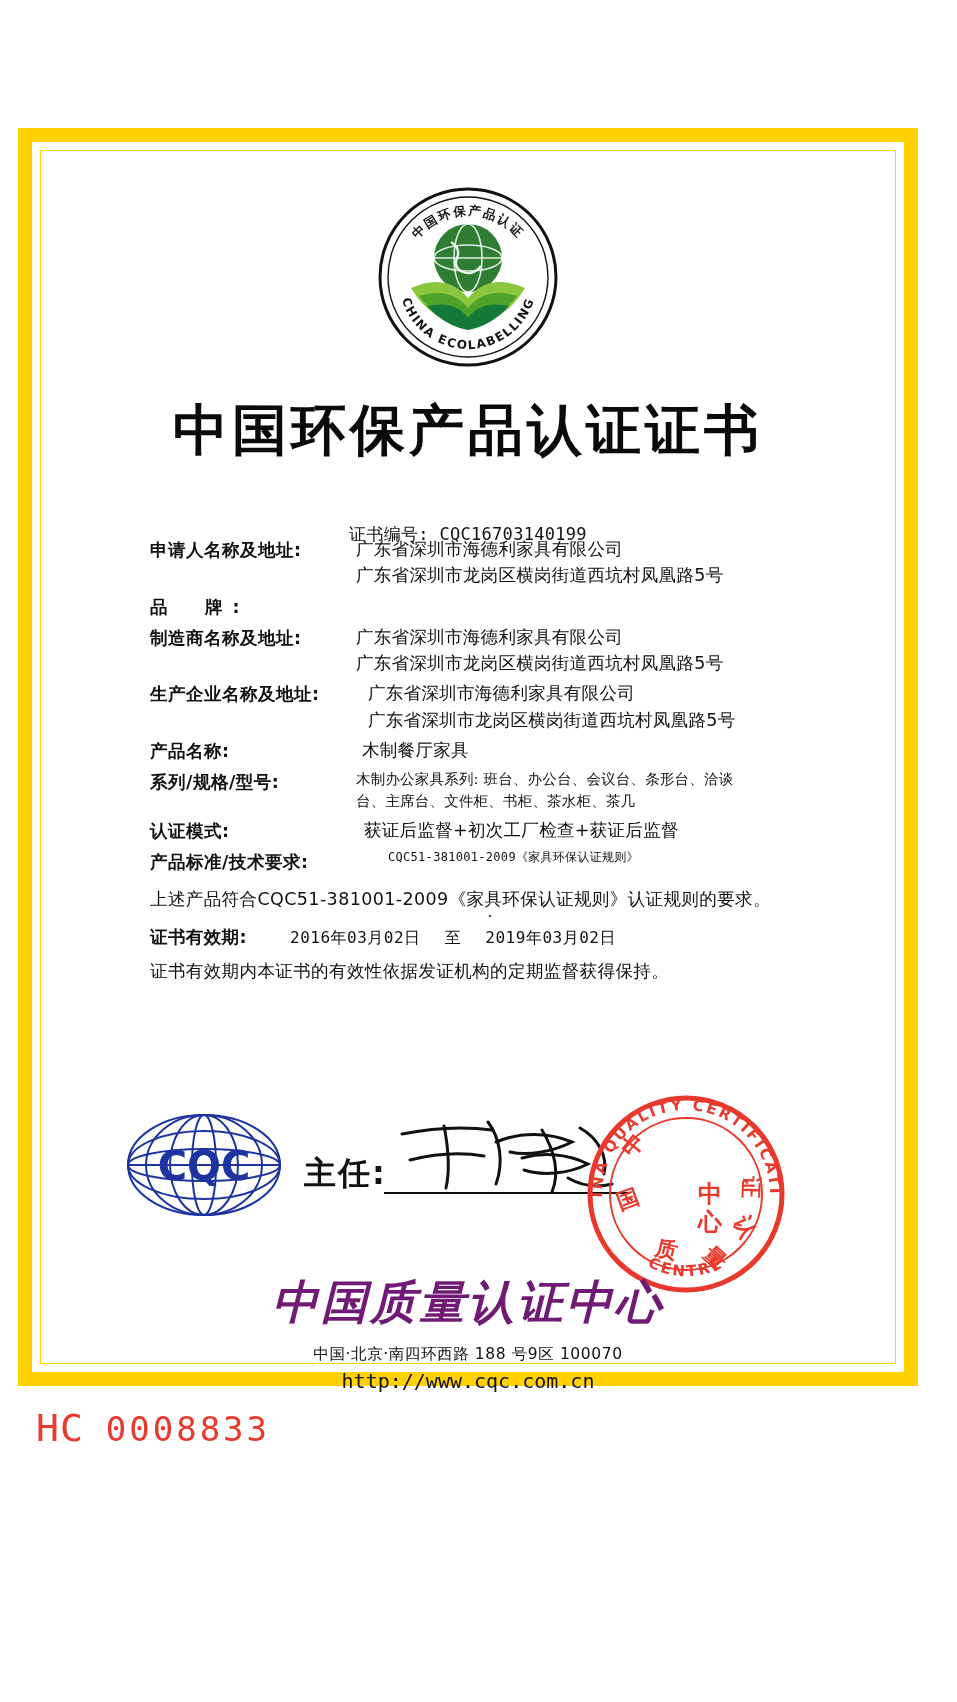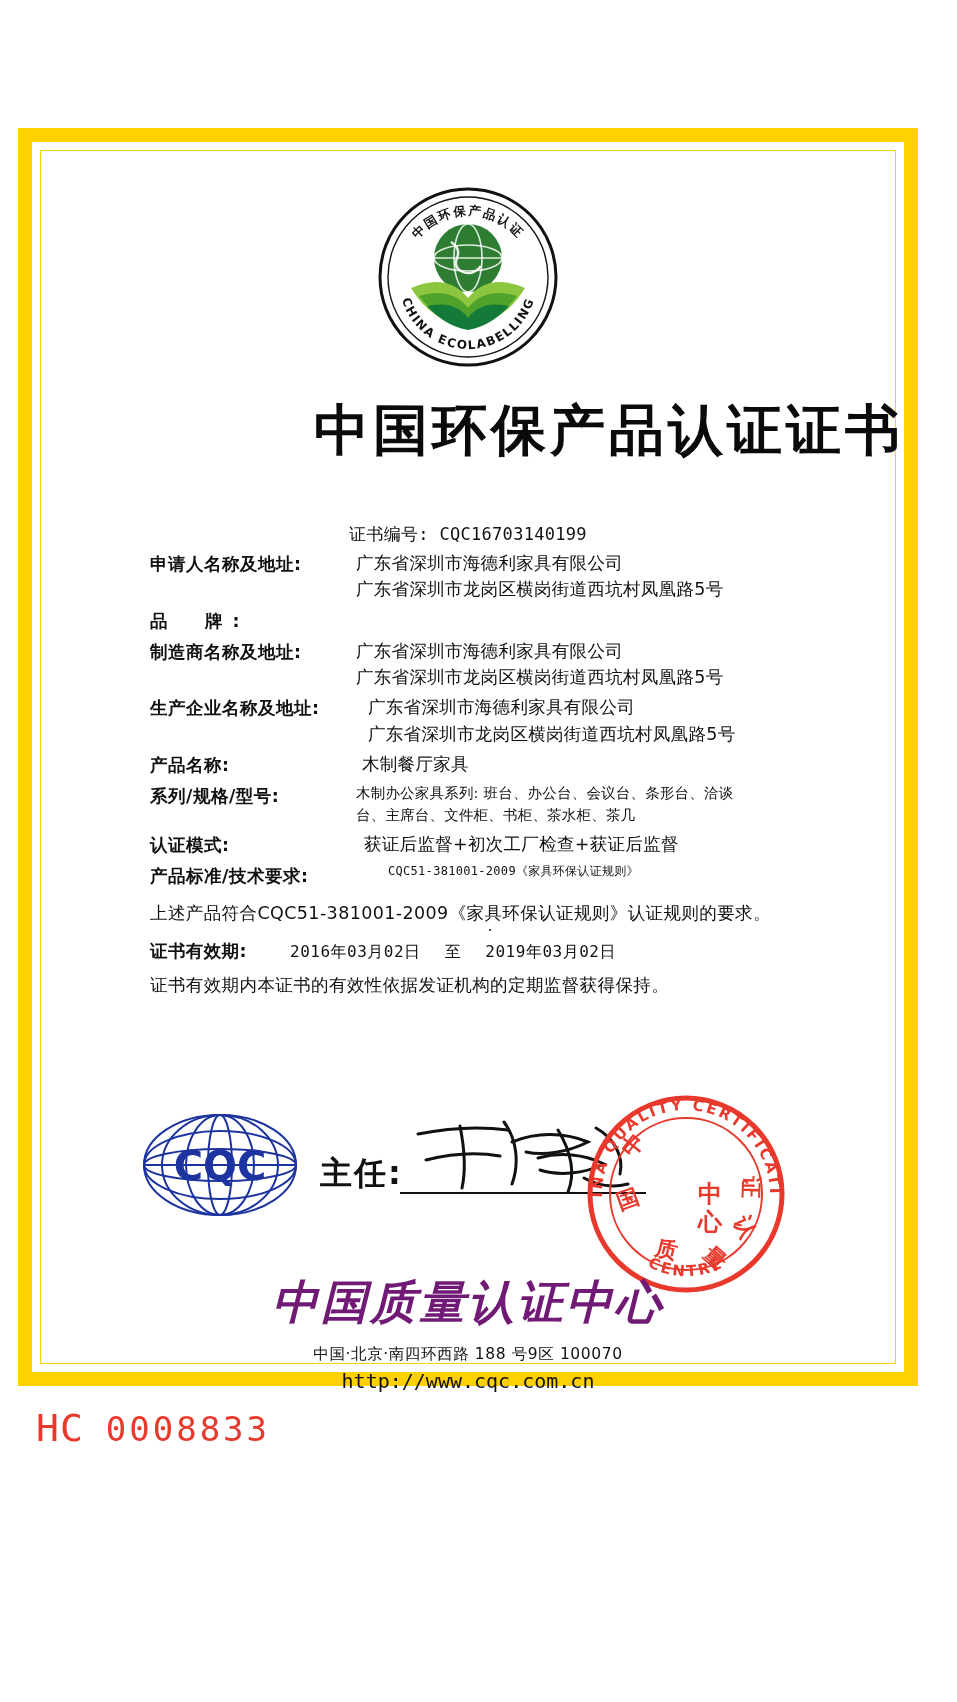--- a/index.html
+++ b/index.html
@@ -46,21 +46,21 @@
     width: 186px;
     height: 186px;
   }
 
   
   .main-title {
     position: absolute;
     top: 252px;
     left: 0;
     right: 0;
-    text-align: right;
+    text-align: center;
     font-family: "DejaVu Sans", "Liberation Sans", sans-serif;
     font-size: 55px;
     font-weight: bold;
     letter-spacing: 4px;
     color: #0a0a0a;
   }
 
   
   .cert-no {
     position: absolute;
@@ -70,21 +70,21 @@
     text-align: center;
     font-size: 17px;
     font-family: "DejaVu Sans Mono", "Liberation Mono", monospace;
     color: #111;
     letter-spacing: 0.3px;
   }
 
   
   .fields {
     position: absolute;
-    top: 408px;
+    top: 394px;
     left: 118px;
     width: 680px;
   }
   .field-row {
     display: flex;
     align-items: flex-start;
     margin-bottom: 4px;
     line-height: 1.5;
   }
   .f-label {
@@ -150,21 +150,21 @@
   .note {
     margin-top: 10px;
     font-size: 17.5px;
     letter-spacing: 0.4px;
   }
 
   
   .sign-zone {
     position: absolute;
     top: 960px;
-    left: 16px;
+    left: 0;
     right: 0;
     height: 180px;
   }
   .cqc-emblem {
     position: absolute;
     left: 92px;
     top: 8px;
     width: 160px;
     height: 110px;
   }

